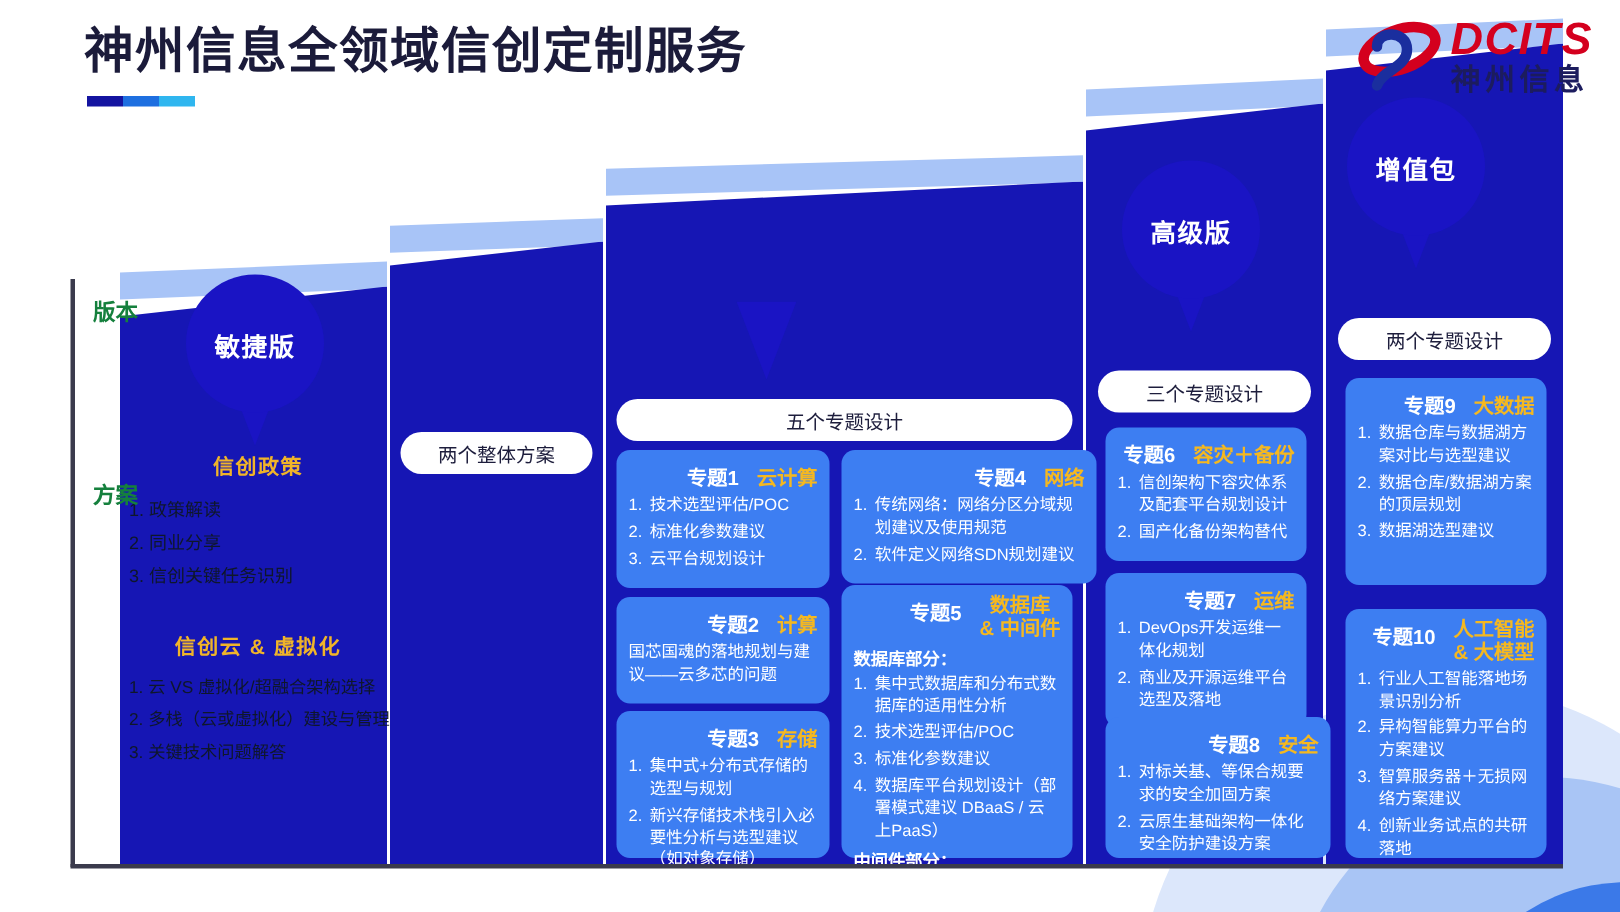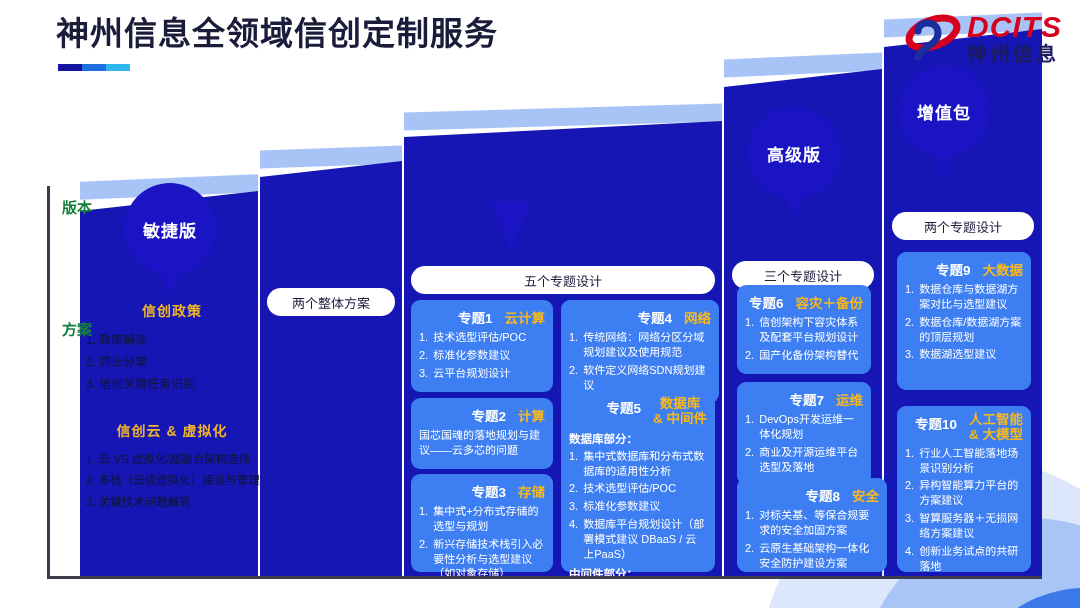--- a/index.html
+++ b/index.html
@@ -91,21 +91,21 @@
   .p4 { left:898px; top:65px; }
 
   
   .pill {
     position:absolute; z-index:8; background:#fff;
     border-radius:999px; display:flex; align-items:center; justify-content:center;
     font-size:13px; color:#1d1d3c; height:28px; padding:0 10px; white-space:nowrap;
   }
   .pill-c2 { left:267px; top:288px; width:128px; }
   .pill-c3 { left:411px; top:266px; width:304px; }
-  .pill-c4 { left:732px; top:261px; width:142px; }
+  .pill-c4 { left:732px; top:247px; width:142px; }
   .pill-c5 { left:892px; top:212px; width:142px; }
 
   
   .c1text { position:absolute; z-index:9; left:86px; width:172px; color:#fff; }
   .c1-h {
     font-size:14px; font-weight:bold; color:#f0b429; text-align:center; letter-spacing:1px;
   }
   .c1-list { margin-top:9px; }
   .c1-list li { list-style:none; font-size:12px; line-height:1.85; color:#0f172a; white-space:nowrap; }
   .c1-blk1 { top:300px; }
@@ -136,21 +136,21 @@
   .card ol li .n { flex:0 0 auto; }
   .card ol li .t { flex:1 1 auto; }
   .card p.plain { font-size:11px; line-height:1.35; margin:0 0 3px 0; }
   .card p.sub { font-size:11.5px; font-weight:bold; margin:3px 0 3px 0; }
   .card p.note { font-size:11px; line-height:1.35; margin:2px 0 0 0; }
 
   
   .k1 { left:411px; top:300px; width:142px; }
   .k2 { left:411px; top:398px; width:142px; }
   .k3 { left:411px; top:474px; width:142px; height:98px; }
-  .k4 { left:561px; top:300px; width:158px; }
+  .k4 { left:561px; top:300px; width:170px; }
   .k5 { left:561px; top:390px; width:154px; height:182px; }
   
   .k6 { left:737px; top:285px; width:134px; }
   .k7 { left:737px; top:382px; width:134px; }
   .k8 { left:737px; top:478px; width:150px; height:94px; }
   
   .k9  { left:897px; top:252px; width:134px; height:138px; }
   .k10 { left:897px; top:406px; width:134px; height:166px; }
 
   .k5 .card-head { align-items:flex-start; }

